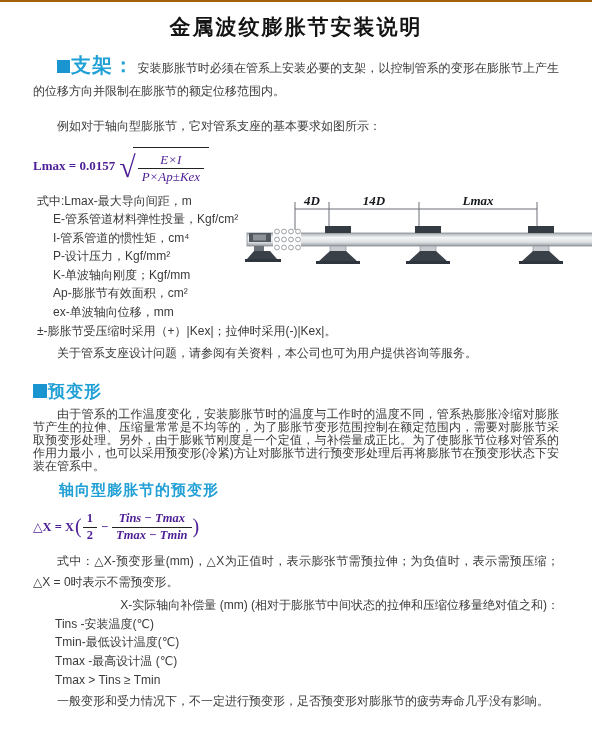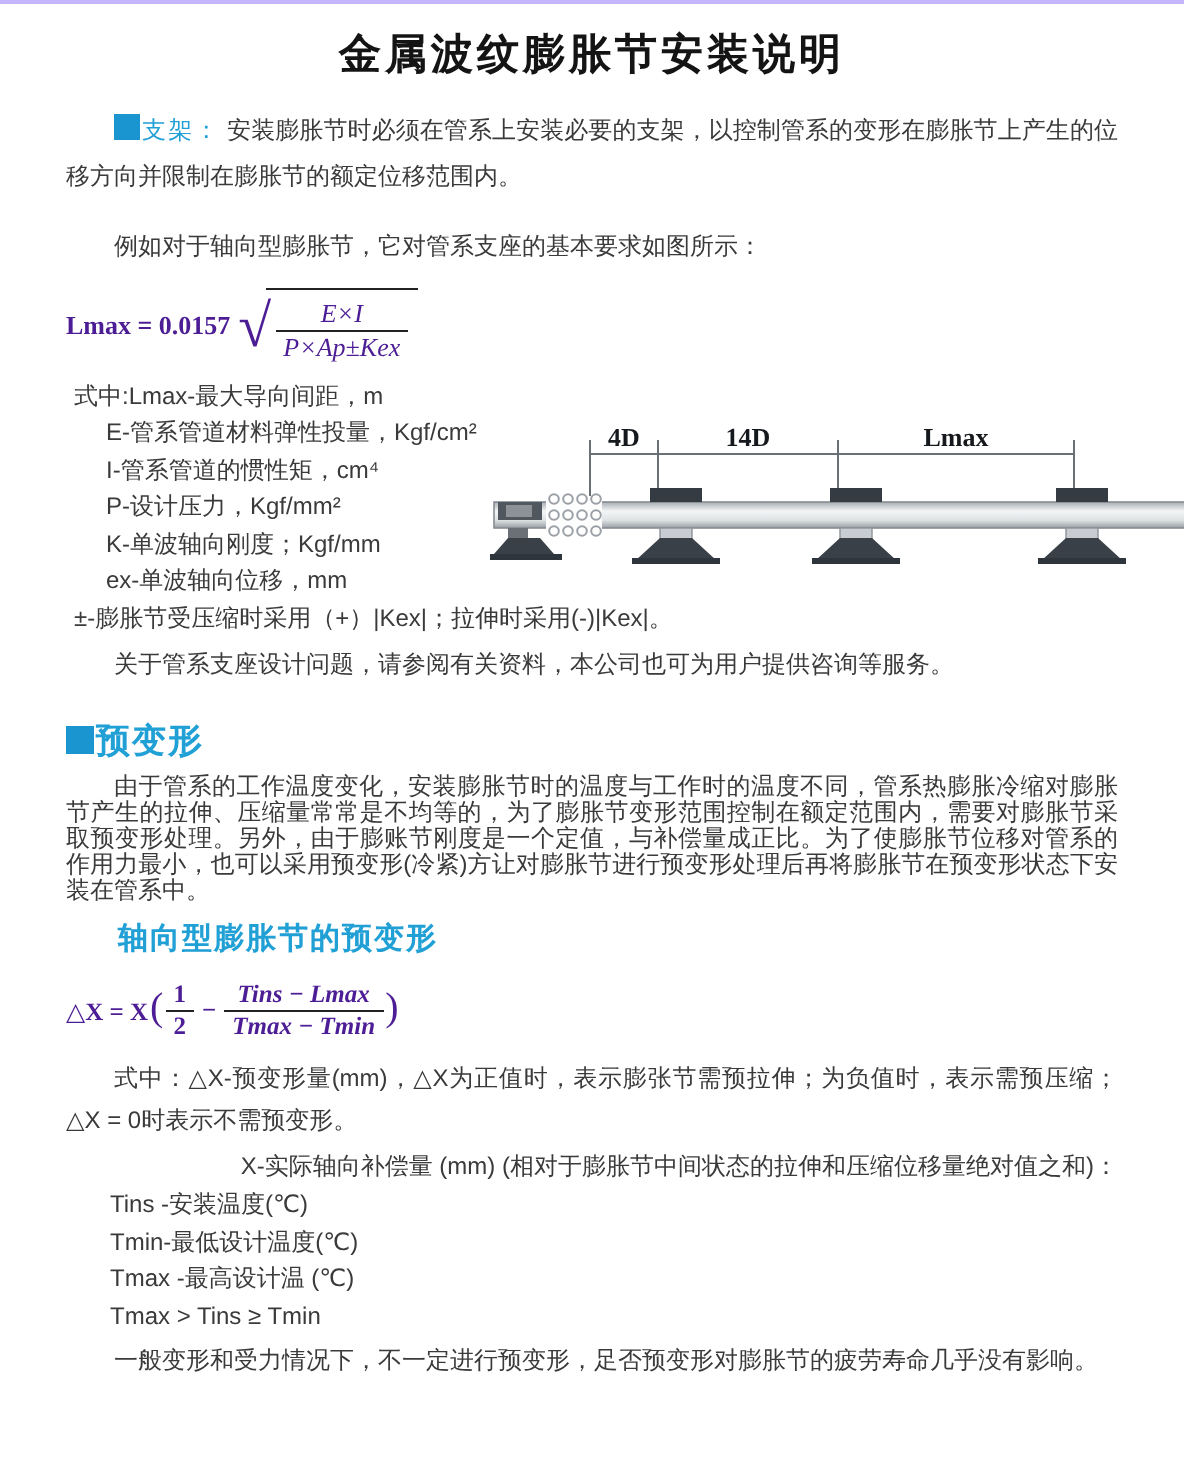--- a/index.html
+++ b/index.html
@@ -1,33 +1,33 @@
 <!DOCTYPE html>
 <html><head>
 <meta charset="utf-8">
 <style>
   html,body{margin:0;padding:0;background:#fff;}
   .page{
     width:592px;height:737px;position:relative;overflow:hidden;
-    background:#ffffff;border-top:2px solid #c4b5fd;box-sizing:border-box;
+    background:#ffffff;border-top:2px solid #a16207;box-sizing:border-box;
     font-family:"Liberation Sans","DejaVu Sans",sans-serif;
     color:#3a3a3a;font-size:12px;
   }
   .content{padding:0 33px;}
   .doc-title{
     text-align:center;font-size:21px;font-weight:bold;color:#141414;
     padding-top:11px;letter-spacing:2px;
   }
   .accent{color:#21a0d6;}
   .sq{
     display:inline-block;width:13px;height:13px;background:#1b95d0;
     margin-right:1px;vertical-align:-1px;
   }
   .lead{margin-top:13px;line-height:23px;text-align:justify;text-indent:2em;}
-  .h-support{font-size:12px;font-weight:normal;letter-spacing:1px;}
+  .h-support{font-size:20px;font-weight:bold;letter-spacing:1px;}
   .p-example{margin:0;line-height:23px;text-indent:2em;}
   
   .formula-row{display:flex;align-items:center;
     font-family:"Liberation Serif","DejaVu Serif",serif;color:#4c1d95;}
   .f1{margin:9px 40px 4px 0;font-size:13px;}
   .f1 .lhs{font-weight:bold;margin-right:4px;}
   .sqrt{display:inline-flex;align-items:center;}
   .rad{font-size:30px;font-weight:400;line-height:1;transform:translateY(1px);}
   .radicand{border-top:1.5px solid #222;margin-left:-3px;padding:4px 5px 0 5px;}
   .frac{display:inline-flex;flex-direction:column;text-align:center;
@@ -35,21 +35,21 @@
   .frac .num{border-bottom:1px solid #222;padding:0 4px;}
   .frac .den{padding:0 4px;}
   .frac.up{font-style:normal;font-weight:bold;}
   .paren{font-size:20px;font-weight:400;padding:0 1px;transform:translateY(-1px);}
   .fsp{margin:0 4px;}
   
   .defs{margin:6px 0 0 4px;line-height:18.6px;color:#3a3a3a;}
   .defs .ind{margin-left:16px;}
   .p-note{margin:3px 0 0 0;line-height:20px;text-indent:2em;}
   
-  .diagram{position:absolute;left:243px;top:209px;width:356px;height:72px;}
+  .diagram{position:absolute;left:243px;top:191px;width:356px;height:72px;font-style:italic;}
   
   .h-sec{margin-top:17px;font-size:17px;font-weight:bold;letter-spacing:1px;}
   .h-sec .sq{width:14px;height:14px;vertical-align:-1px;}
   .p-body{margin:5px 0 0 0;line-height:13px;text-align:justify;text-indent:2em;}
   .h-sub{margin:8px 0 0 26px;font-size:15px;font-weight:bold;letter-spacing:1px;}
   .f2{margin:11px 0 7px 0;font-size:12.5px;font-weight:bold;}
   .p-shizhong{margin:2px 0 0 0;line-height:21px;text-align:justify;text-indent:2em;}
   .tline{margin-left:22px;line-height:18.7px;}
   .xline{margin-left:22px;line-height:20px;margin-top:2px;text-align:right;}
   .p-general{margin:2px 0 0 0;line-height:20px;text-indent:2em;}
@@ -80,20 +80,21 @@
         </span>
       </span>
     </div>
 
     <div class="defs">
       <div>式中:Lmax-最大导向间距，m</div>
       <div class="ind">E-管系管道材料弹性投量，Kgf/cm²</div>
       <div class="ind">I-管系管道的惯性矩，cm⁴</div>
       <div class="ind">P-设计压力，Kgf/mm²</div>
       <div class="ind">K-单波轴向刚度；Kgf/mm</div>
+      <div class="ind">Ap-膨胀节有效面积，cm²</div>
       <div class="ind">ex-单波轴向位移，mm</div>
       <div>±-膨胀节受压缩时采用（+）|Kex|；拉伸时采用(-)|Kex|。</div>
     </div>
 
     <p class="p-note">关于管系支座设计问题，请参阅有关资料，本公司也可为用户提供咨询等服务。</p>
 
     <div class="h-sec accent"><span class="sq"></span><span>预变形</span></div>
 
     <p class="p-body">由于管系的工作温度变化，安装膨胀节时的温度与工作时的温度不同，管系热膨胀冷缩对膨胀节产生的拉伸、压缩量常常是不均等的，为了膨胀节变形范围控制在额定范围内，需要对膨胀节采取预变形处理。另外，由于膨账节刚度是一个定值，与补偿量成正比。为了使膨胀节位移对管系的作用力最小，也可以采用预变形(冷紧)方让对膨胀节进行预变形处理后再将膨胀节在预变形状态下安装在管系中。</p>
 
@@ -101,21 +102,21 @@
 
     <div class="formula-row f2">
       <span>△X = X</span>
       <span class="paren">(</span>
       <span class="frac up">
         <span class="num">1</span>
         <span class="den">2</span>
       </span>
       <span class="fsp">−</span>
       <span class="frac">
-        <span class="num">Tins − Lmax</span>
+        <span class="num">Tins − Tmax</span>
         <span class="den">Tmax − Tmin</span>
       </span>
       <span class="paren">)</span>
     </div>
 
     <p class="p-shizhong">式中：△X-预变形量(mm)，△X为正值时，表示膨张节需预拉伸；为负值时，表示需预压缩；△X = 0时表示不需预变形。</p>
     <div class="xline">X-实际轴向补偿量 (mm) (相对于膨胀节中间状态的拉伸和压缩位移量绝对值之和)：</div>
     <div class="tline">Tins -安装温度(℃)</div>
     <div class="tline">Tmin-最低设计温度(℃)</div>
     <div class="tline">Tmax -最高设计温 (℃)</div>

